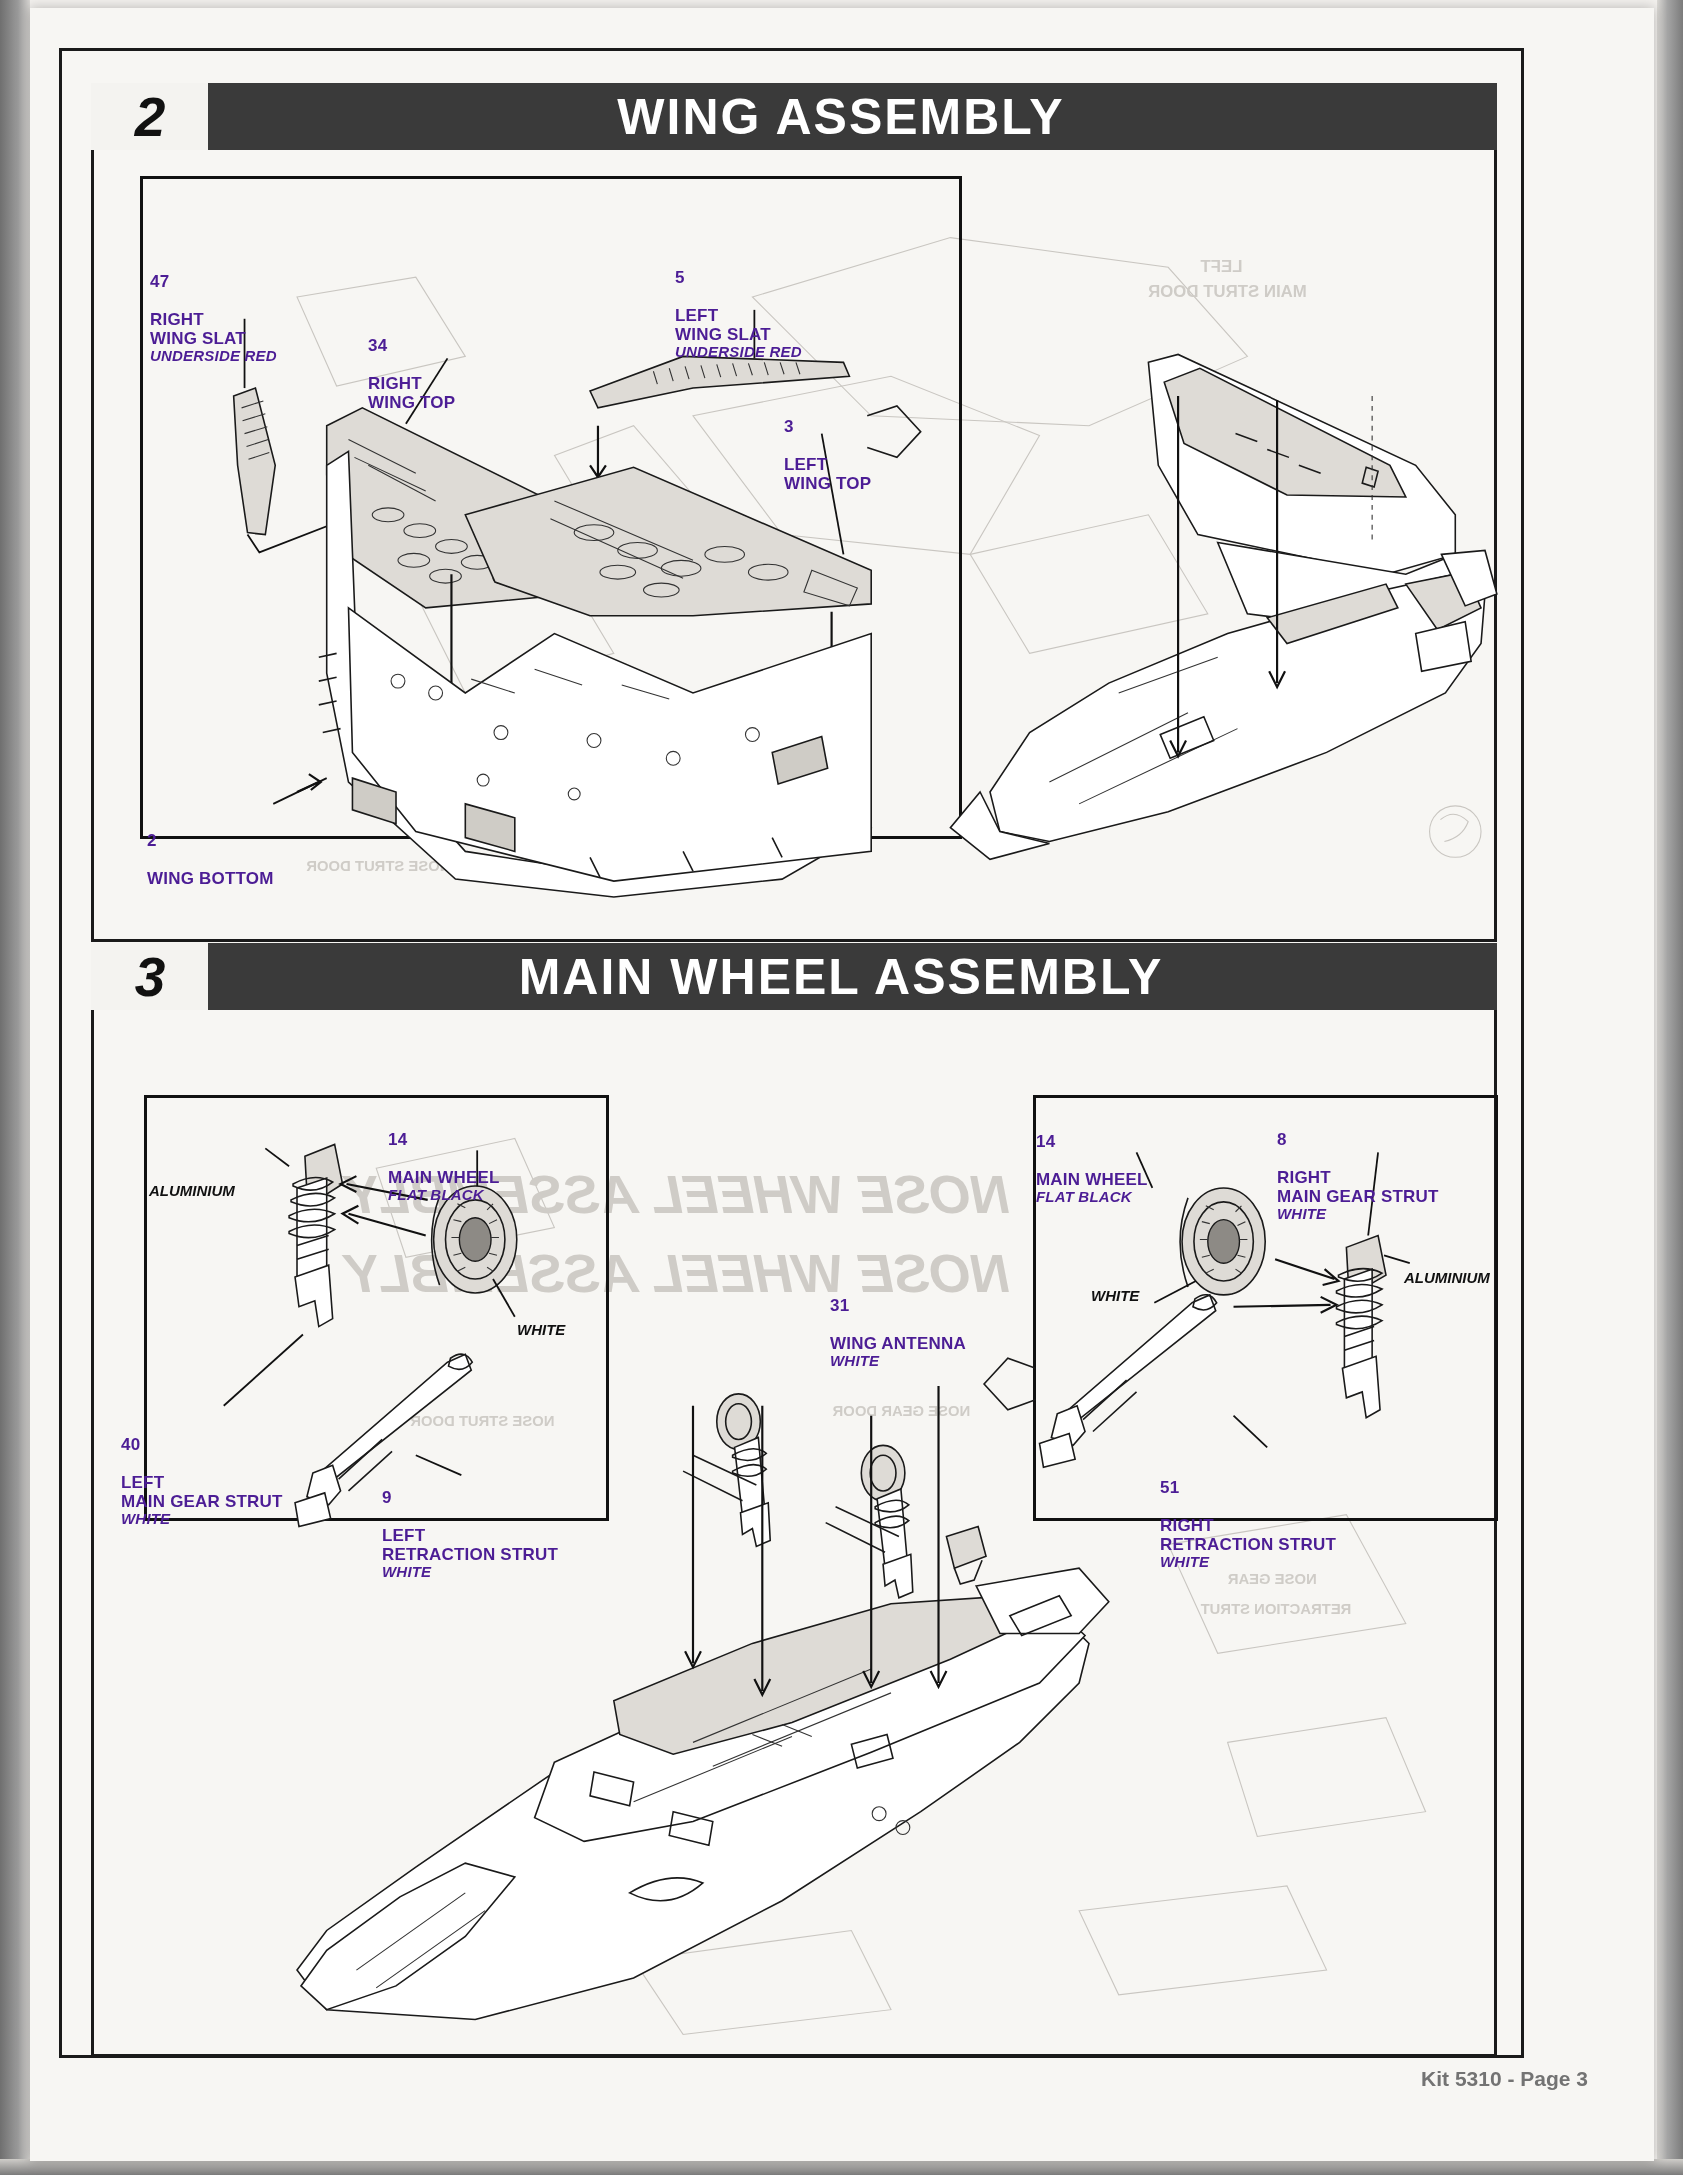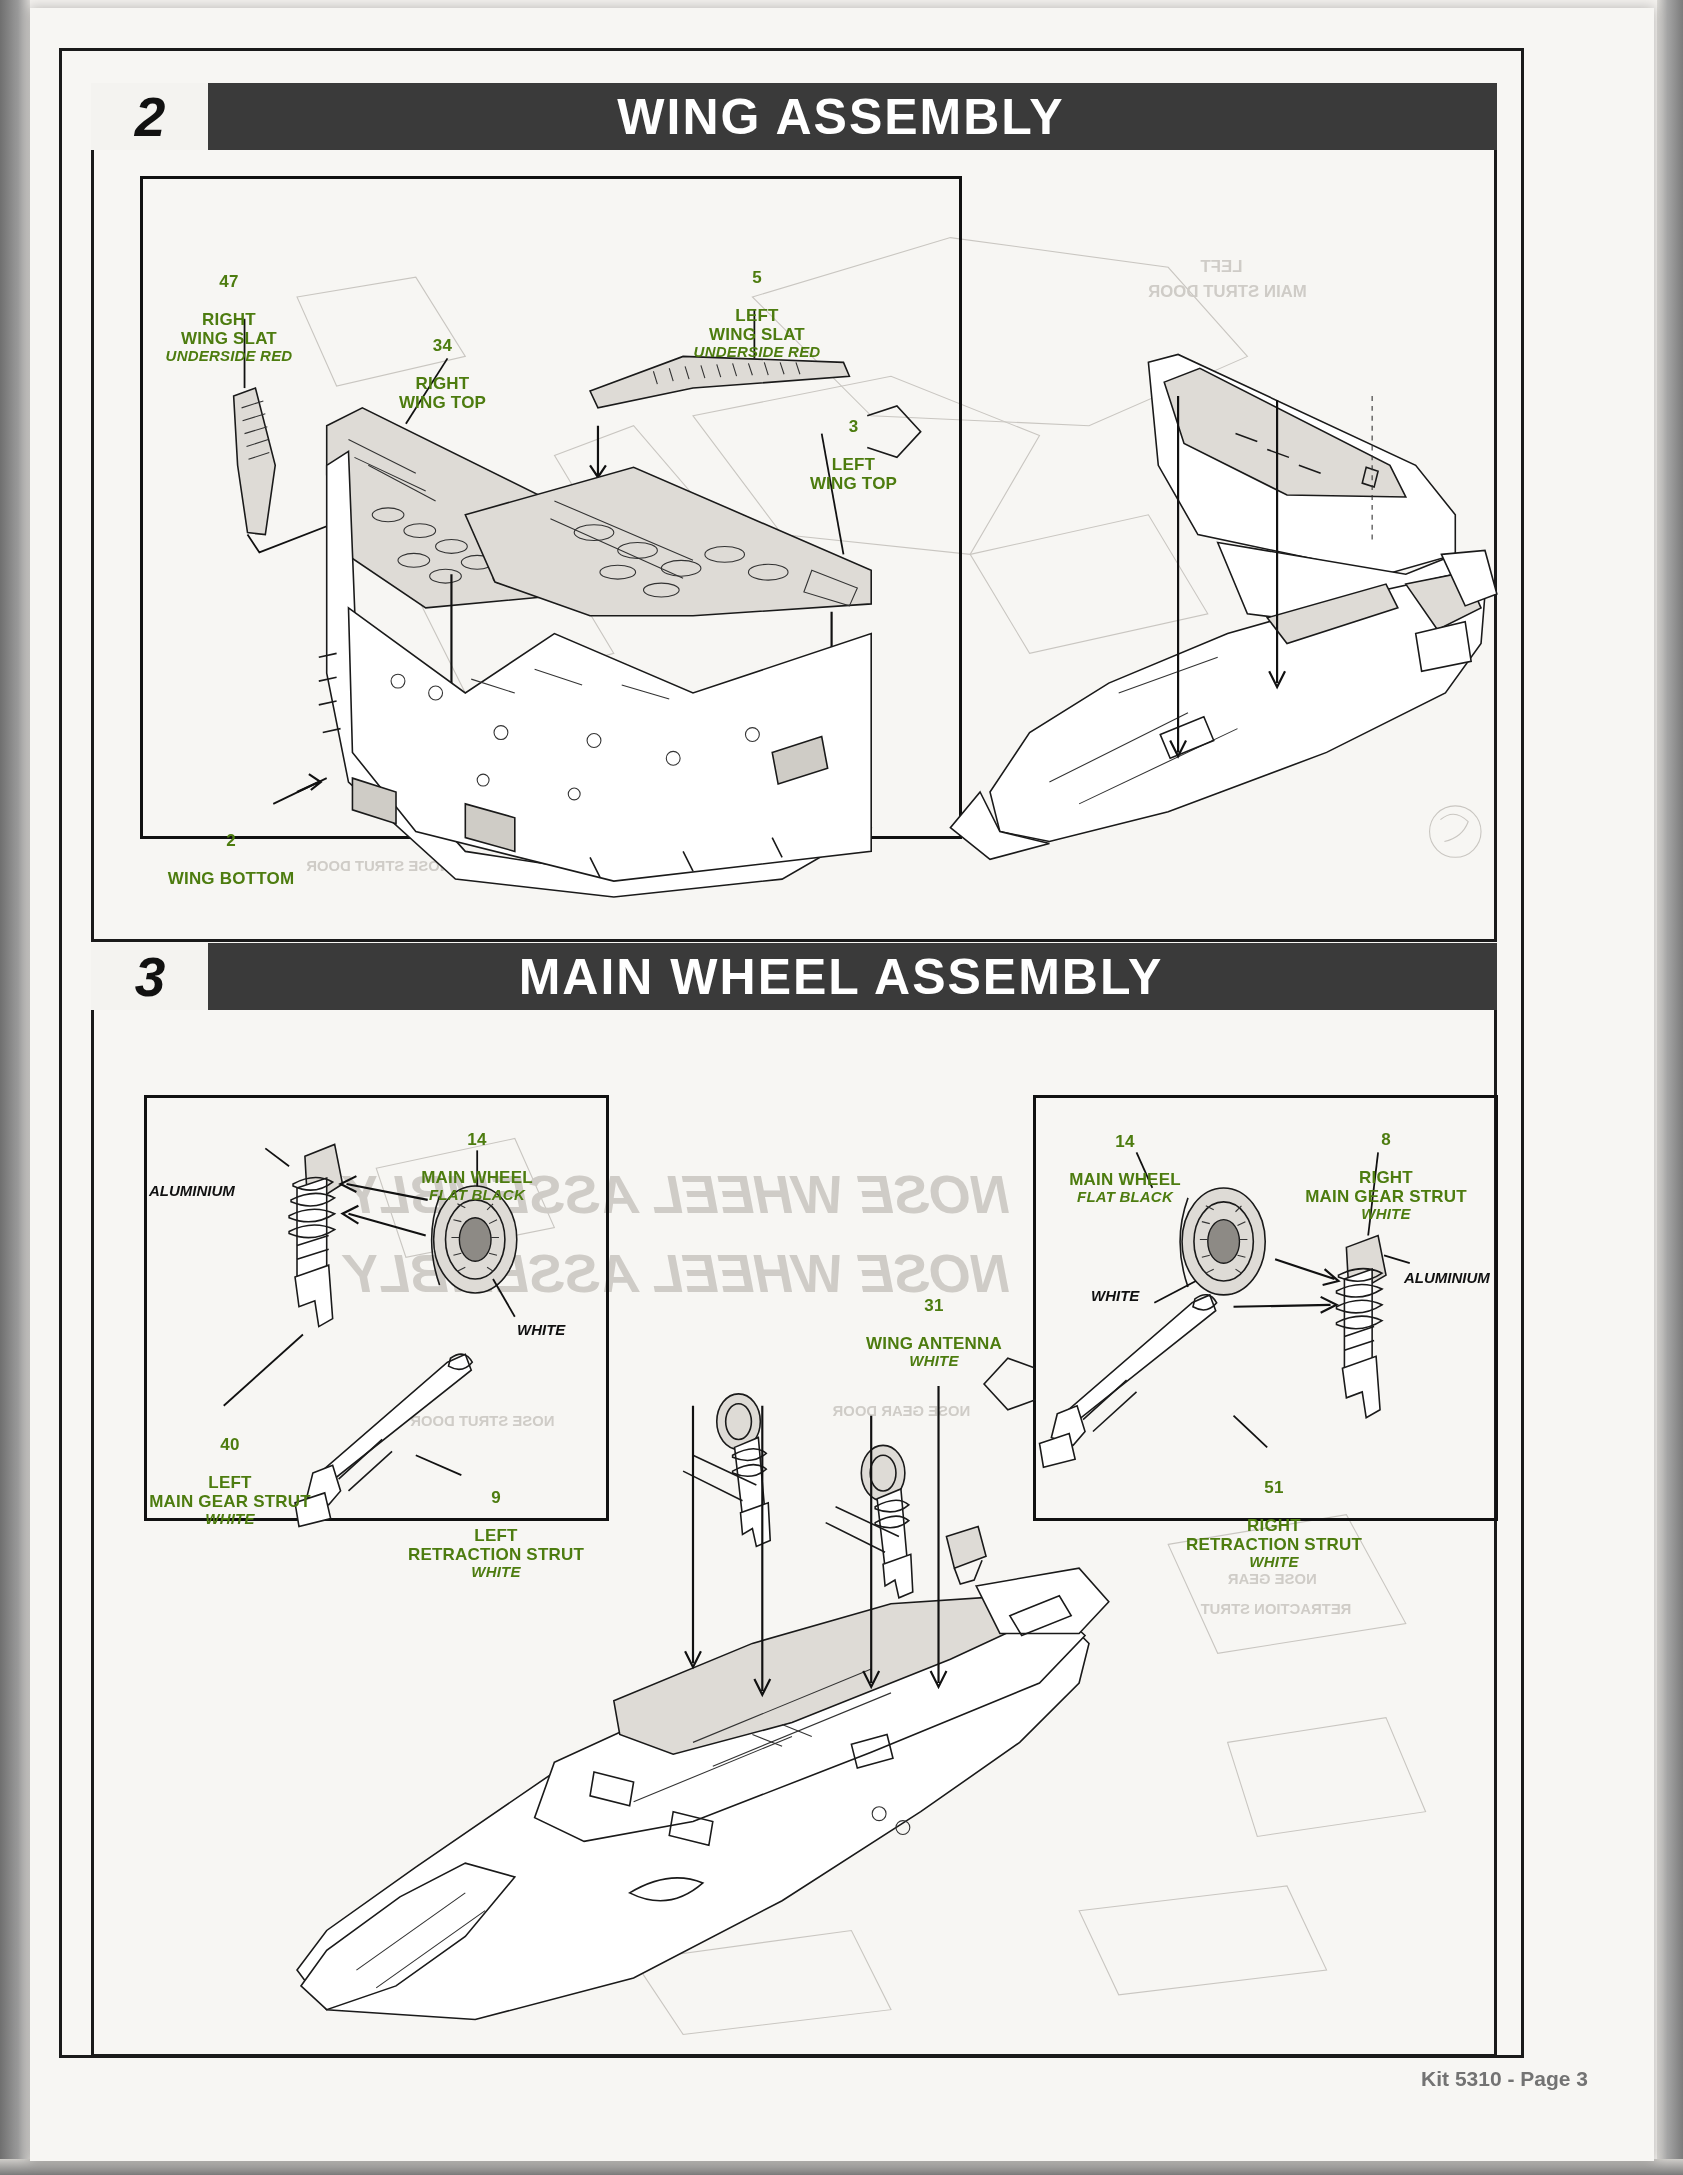--- a/index.html
+++ b/index.html
@@ -107,23 +107,23 @@
     border: 3px solid #111;
     background: rgba(255,255,255,0.0);
     box-sizing: border-box;
   }
 
   
   .callout {
     position: absolute;
     font-size: 17px;
     font-weight: bold;
-    color: #4d7c0f;
+    color: #4c1d95;
     line-height: 1.12;
-    text-align: center;
+    text-align: left;
     white-space: pre-line;
     letter-spacing: 0.2px;
   }
   .callout .num { display:block; font-size: 17px; font-weight: bold; }
   .callout .it { display:block; font-style: italic; font-weight: bold; font-size: 15px; }
   .ital-only {
     position: absolute;
     font-size: 15px;
     font-style: italic;
     font-weight: bold;

